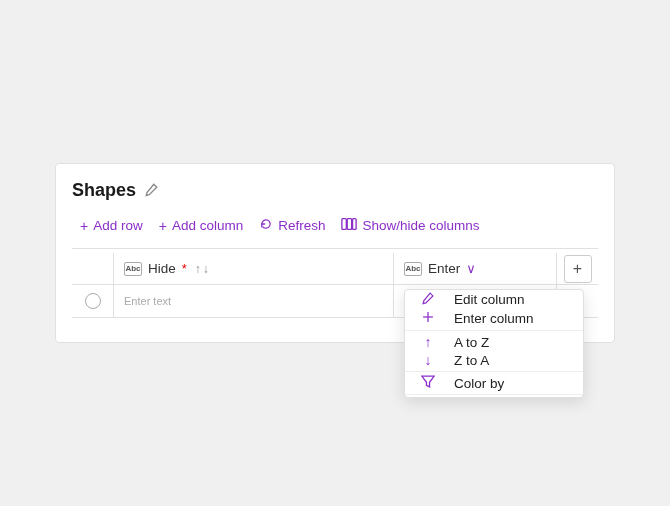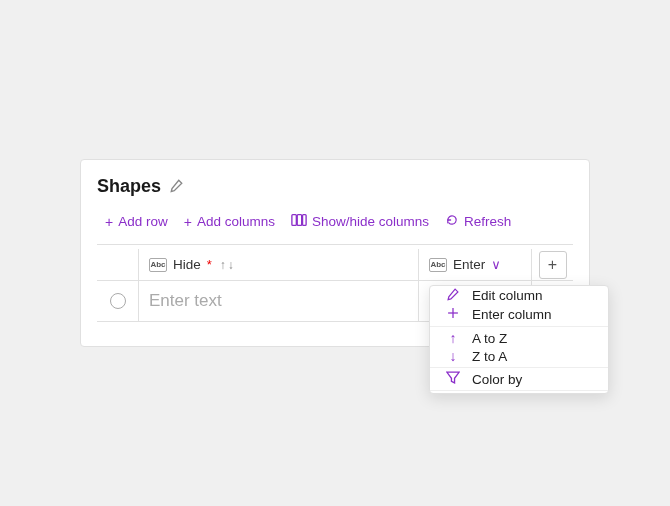--- a/index.html
+++ b/index.html
@@ -9,21 +9,21 @@
       display: flex;
       align-items: center;
       justify-content: center;
       width: 670px;
       height: 506px;
     }
     .panel {
       background: #fff;
       border: 1px solid #e0e0e0;
       border-radius: 4px;
-      width: 510px;
+      width: 560px;
       padding: 16px 16px 24px 16px;
       position: relative;
     }
     .panel-title-row {
       display: flex;
       align-items: center;
       gap: 8px;
       margin-bottom: 12px;
     }
     .panel-title {
@@ -159,21 +159,21 @@
       display: flex;
       align-items: center;
       justify-content: center;
       border-right: 1px solid #e0e0e0;
     }
     .cell-name {
       width: 280px;
       min-width: 280px;
       padding: 10px 10px;
       border-right: 1px solid #e0e0e0;
-      font-size: 17px;
+      font-size: 11px;
       color: #aaa;
     }
     .cell-color {
       flex: 1;
       padding: 10px 10px;
     }
     .radio-circle {
       width: 16px;
       height: 16px;
       border: 1.5px solid #aaa;
@@ -187,21 +187,21 @@
       background: #fff;
       border: 1px solid #e0e0e0;
       border-radius: 4px;
       box-shadow: 0 4px 16px rgba(0,0,0,0.12);
       width: 180px;
       z-index: 100;
     }
     .menu-item {
       display: flex;
       align-items: center;
-      gap: 10px;
+      gap: 17px;
       padding: 1px 14px;
       font-size: 13.5px;
       color: #222;
       cursor: pointer;
       user-select: none;
     }
     .menu-item .mi-icon {
       color: #8B2FC9;
       font-size: 14px;
       width: 18px;
@@ -228,40 +228,40 @@
     </span>
   </div>
 
   <div class="toolbar">
     <div class="toolbar-btn">
       <span class="icon">+</span>
       <span>Add row</span>
     </div>
     <div class="toolbar-btn">
       <span class="icon">+</span>
-      <span>Add columns</span>
+      <span>Add column</span>
+    </div>
+    <div class="toolbar-btn">
+      <span class="icon">
+        <svg width="14" height="14" viewBox="0 0 20 20" fill="none" stroke="#8B2FC9" stroke-width="1.8">
+          <path d="M4 10a6 6 0 1 1 1.5 4" stroke-linecap="round"></path>
+          <path d="M4 14V10H8" stroke-linecap="round" stroke-linejoin="round"></path>
+        </svg>
+      </span>
+      <span>Refresh</span>
     </div>
     <div class="toolbar-btn">
       <span class="icon">
         <svg width="16" height="14" viewBox="0 0 18 14" fill="none" stroke="#8B2FC9" stroke-width="1.5">
           <rect x="1" y="1" width="5" height="12" rx="1"></rect>
           <rect x="7" y="1" width="5" height="12" rx="1"></rect>
           <rect x="13" y="1" width="4" height="12" rx="1"></rect>
         </svg>
       </span>
       <span>Show/hide columns</span>
-    </div>
-    <div class="toolbar-btn">
-      <span class="icon">
-        <svg width="14" height="14" viewBox="0 0 20 20" fill="none" stroke="#8B2FC9" stroke-width="1.8">
-          <path d="M4 10a6 6 0 1 1 1.5 4" stroke-linecap="round"></path>
-          <path d="M4 14V10H8" stroke-linecap="round" stroke-linejoin="round"></path>
-        </svg>
-      </span>
-      <span>Refresh</span>
     </div>
   </div>
 
   <div class="grid-header">
     <div class="col-checkbox"></div>
     <div class="col-name">
       <span class="col-type-icon">Abc</span>
       <span>Hide</span>
       <span class="required-star">*</span>
       <span class="sort-icons">

